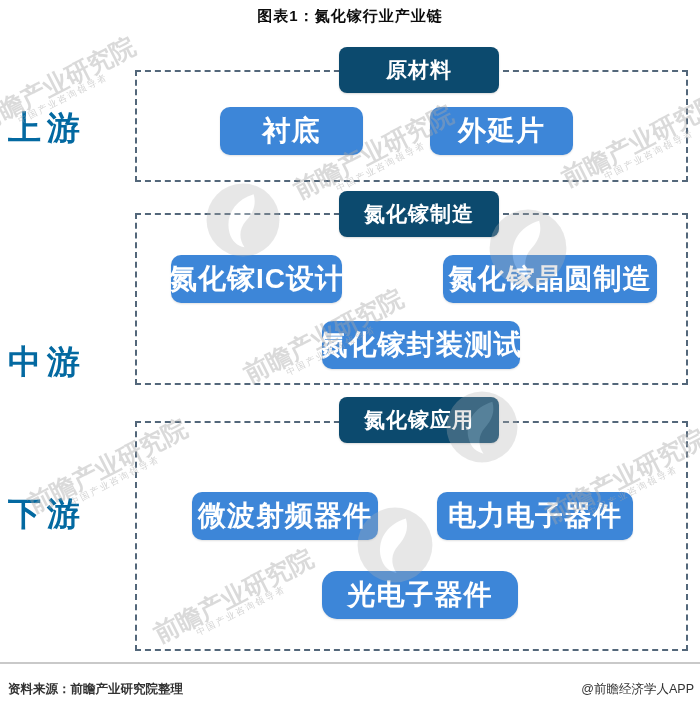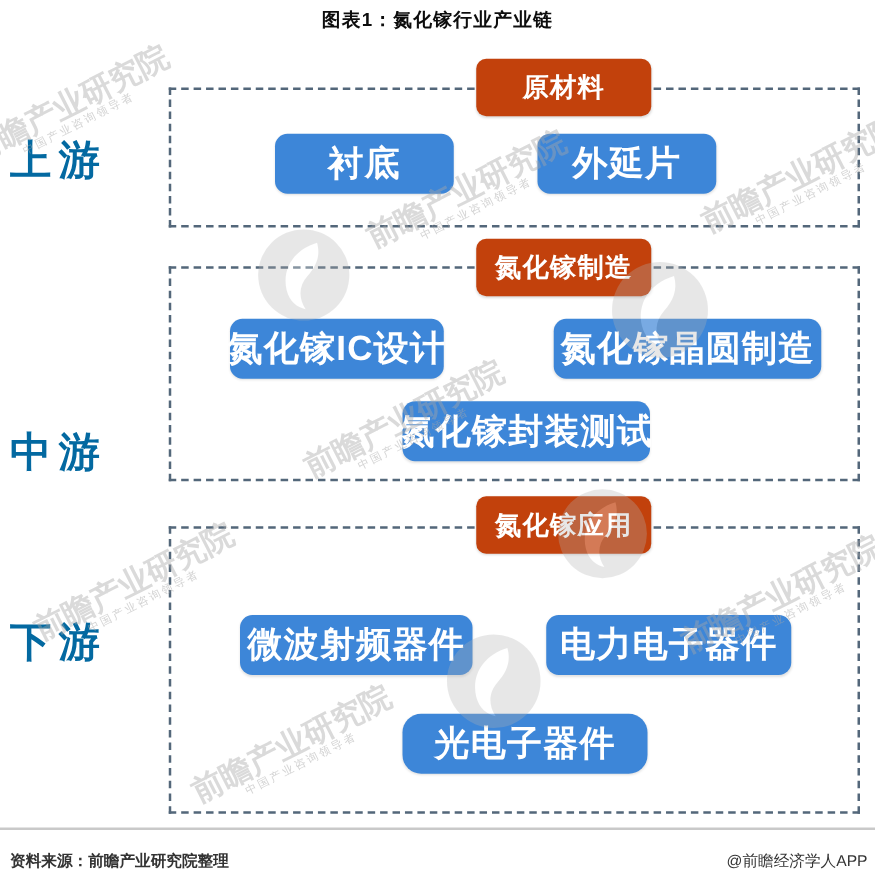--- a/index.html
+++ b/index.html
@@ -15,27 +15,26 @@
     position:absolute;left:8px;
     font-family:"Liberation Serif","DejaVu Serif",serif;
     font-weight:700;font-size:33px;color:#0369a1;letter-spacing:6px;z-index:2;
     white-space:nowrap;
   }
   .sec-box{
     position:absolute;left:135px;width:553px;box-sizing:border-box;
     border:2px dashed #53677a;background:transparent;z-index:1;
   }
   .sec-header{
-    position:absolute;left:339px;width:140px;height:46px;
-    background:#c2410c;border-radius:8px;
+    position:absolute;left:339px;width:160px;height:46px;
+    background:#0c4a6e;border-radius:8px;
     color:#ffffff;font-weight:bold;font-size:21px;
     display:flex;align-items:center;justify-content:center;
     z-index:2;letter-spacing:1px;white-space:nowrap;
     box-shadow:0 1px 2px rgba(0,0,0,0.15);
-    margin-left:42px;
   }
   .node-btn{
     position:absolute;height:48px;background:#3d86d8;border-radius:10px;
     color:#ffffff;font-weight:bold;font-size:28px;
     display:flex;align-items:center;justify-content:center;
     z-index:2;letter-spacing:1px;white-space:nowrap;
     box-shadow:0 1px 2px rgba(0,0,0,0.12);
   }
   .watermark{
     position:absolute;z-index:3;transform:rotate(-27deg);
@@ -69,21 +68,21 @@
 <div class="stage-label" style="top:340px;">中游</div>
 <div class="stage-label" style="top:492px;text-align:right;">下游</div>
 
 <div class="sec-box" style="top:70px;height:112px;"></div>
 <div class="sec-header" style="top:47px;">原材料</div>
 <div class="node-btn" style="top:107px;left:220px;width:143px;">衬底</div>
 <div class="node-btn" style="top:107px;left:430px;width:143px;">外延片</div>
 
 <div class="sec-box" style="top:213px;height:172px;"></div>
 <div class="sec-header" style="top:191px;">氮化镓制造</div>
-<div class="node-btn" style="top:255px;left:184px;width:171px;">氮化镓IC设计</div>
+<div class="node-btn" style="top:255px;left:171px;width:171px;">氮化镓IC设计</div>
 <div class="node-btn" style="top:255px;left:443px;width:214px;">氮化镓晶圆制造</div>
 <div class="node-btn" style="top:321px;left:322px;width:198px;">氮化镓封装测试</div>
 
 <div class="sec-box" style="top:421px;height:230px;"></div>
 <div class="sec-header" style="top:397px;">氮化镓应用</div>
 <div class="node-btn" style="top:492px;left:192px;width:186px;">微波射频器件</div>
 <div class="node-btn" style="top:492px;left:437px;width:196px;">电力电子器件</div>
 <div class="node-btn" style="top:571px;left:322px;width:196px;border-radius:15px;">光电子器件</div>
 
 <div class="watermark" style="left:-30px;top:70px;"><span>前瞻产业研究院</span><span class="wm-sub">中国产业咨询领导者</span></div>

